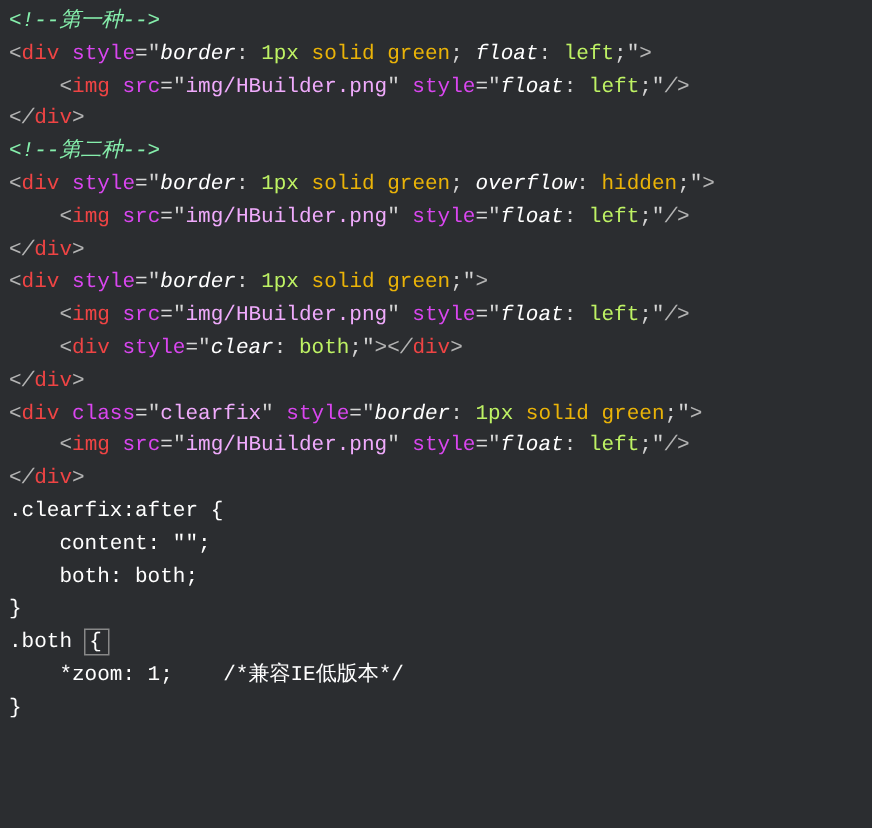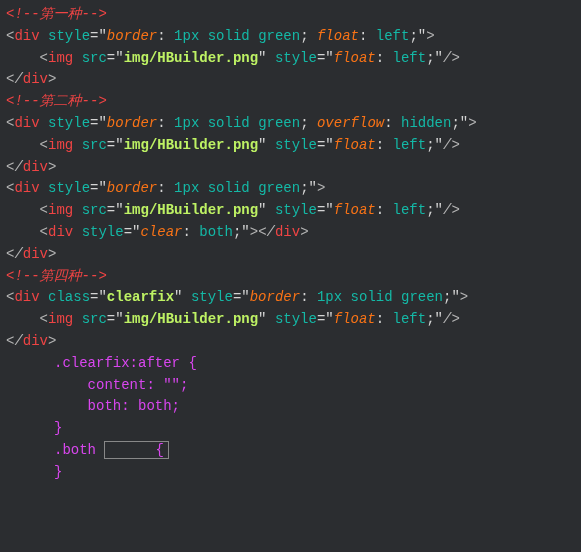--- a/index.html
+++ b/index.html
@@ -9,31 +9,31 @@
     font-size: 14px;
     line-height: 21.8px;
     color: #d4d4d4;
     padding: 4px 6px;
     width: 581px;
     height: 552px;
     overflow: hidden;
     font-style: italic;
   }
   .line { white-space: pre; }
-  .comment { color: #ef4444; }
+  .comment { color: #86efac; }
   .bracket { color: #b4b4b4; }
   .tag { color: #ef4444; font-style: normal; }
-  .attr { color: #14b8a6; font-style: normal; }
+  .attr { color: #d946ef; font-style: normal; }
   .eq { color: #d4d4d4; font-style: normal; }
   .q { color: #d4d4d4; font-style: normal; }
-  .str { color: #bef264; font-style: normal; font-weight: bold; }
-  .prop { color: #f97316; font-family: Liberation Mono, monospace; }
-  .val { color: #14b8a6; font-style: normal; }
-  .kw { color: #14b8a6; font-style: normal; font-family: Liberation Mono, monospace; }
-  .plain { color: #d946ef; font-style: normal; margin-left: 48px; }
+  .str { color: #f0abfc; font-style: normal; }
+  .prop { color: #ffffff; font-family: Liberation Mono, monospace; }
+  .val { color: #bef264; font-style: normal; }
+  .kw { color: #eab308; font-style: normal; font-family: Liberation Mono, monospace; }
+  .plain { color: #ffffff; font-style: normal; }
   .punct { color: #d4d4d4; font-style: normal; }
   .caret-box {
     border: 1px solid #888;
     padding: 0 4px 0 2px;
   }
 </style>
 </head>
 <body>
 
 <div id="code">
@@ -42,23 +42,23 @@
     <div class="line">    <span class="bracket">&lt;</span><span class="tag">img</span> <span class="attr">src</span><span class="eq">=</span><span class="q">"</span><span class="str">img/HBuilder.png</span><span class="q">"</span> <span class="attr">style</span><span class="eq">=</span><span class="q">"</span><span class="prop">float</span><span class="punct">: </span><span class="val">left</span><span class="punct">;</span><span class="q">"</span><span class="bracket">/&gt;</span></div>
     <div class="line"><span class="bracket">&lt;/</span><span class="tag">div</span><span class="bracket">&gt;</span></div>
     <div class="line"><span class="comment">&lt;!--第二种--&gt;</span></div>
     <div class="line"><span class="bracket">&lt;</span><span class="tag">div</span> <span class="attr">style</span><span class="eq">=</span><span class="q">"</span><span class="prop">border</span><span class="punct">: </span><span class="val">1px</span> <span class="kw">solid</span> <span class="kw">green</span><span class="punct">;</span> <span class="prop">overflow</span><span class="punct">: </span><span class="kw">hidden</span><span class="punct">;</span><span class="q">"</span><span class="bracket">&gt;</span></div>
     <div class="line">    <span class="bracket">&lt;</span><span class="tag">img</span> <span class="attr">src</span><span class="eq">=</span><span class="q">"</span><span class="str">img/HBuilder.png</span><span class="q">"</span> <span class="attr">style</span><span class="eq">=</span><span class="q">"</span><span class="prop">float</span><span class="punct">: </span><span class="val">left</span><span class="punct">;</span><span class="q">"</span><span class="bracket">/&gt;</span></div>
     <div class="line"><span class="bracket">&lt;/</span><span class="tag">div</span><span class="bracket">&gt;</span></div>
     <div class="line"><span class="bracket">&lt;</span><span class="tag">div</span> <span class="attr">style</span><span class="eq">=</span><span class="q">"</span><span class="prop">border</span><span class="punct">: </span><span class="val">1px</span> <span class="kw">solid</span> <span class="kw">green</span><span class="punct">;</span><span class="q">"</span><span class="bracket">&gt;</span></div>
     <div class="line">    <span class="bracket">&lt;</span><span class="tag">img</span> <span class="attr">src</span><span class="eq">=</span><span class="q">"</span><span class="str">img/HBuilder.png</span><span class="q">"</span> <span class="attr">style</span><span class="eq">=</span><span class="q">"</span><span class="prop">float</span><span class="punct">: </span><span class="val">left</span><span class="punct">;</span><span class="q">"</span><span class="bracket">/&gt;</span></div>
     <div class="line">    <span class="bracket">&lt;</span><span class="tag">div</span> <span class="attr">style</span><span class="eq">=</span><span class="q">"</span><span class="prop">clear</span><span class="punct">: </span><span class="val">both</span><span class="punct">;</span><span class="q">"</span><span class="bracket">&gt;</span><span class="bracket">&lt;/</span><span class="tag">div</span><span class="bracket">&gt;</span></div>
     <div class="line"><span class="bracket">&lt;/</span><span class="tag">div</span><span class="bracket">&gt;</span></div>
-    <div class="line"><span class="comment">&lt;!--第四种--&gt;</span></div>
     <div class="line"><span class="bracket">&lt;</span><span class="tag">div</span> <span class="attr">class</span><span class="eq">=</span><span class="q">"</span><span class="str">clearfix</span><span class="q">"</span> <span class="attr">style</span><span class="eq">=</span><span class="q">"</span><span class="prop">border</span><span class="punct">: </span><span class="val">1px</span> <span class="kw">solid</span> <span class="kw">green</span><span class="punct">;</span><span class="q">"</span><span class="bracket">&gt;</span></div>
     <div class="line">    <span class="bracket">&lt;</span><span class="tag">img</span> <span class="attr">src</span><span class="eq">=</span><span class="q">"</span><span class="str">img/HBuilder.png</span><span class="q">"</span> <span class="attr">style</span><span class="eq">=</span><span class="q">"</span><span class="prop">float</span><span class="punct">: </span><span class="val">left</span><span class="punct">;</span><span class="q">"</span><span class="bracket">/&gt;</span></div>
     <div class="line"><span class="bracket">&lt;/</span><span class="tag">div</span><span class="bracket">&gt;</span></div>
     <div class="line"><span class="plain">.clearfix:after {</span></div>
     <div class="line"><span class="plain">    content: "";</span></div>
     <div class="line"><span class="plain">    both: both;</span></div>
     <div class="line"><span class="plain">}</span></div>
     <div class="line"><span class="plain">.both </span><span class="caret-box"><span class="plain">{</span></span></div>
+    <div class="line"><span class="plain">    *zoom: 1;    /*兼容IE低版本*/</span></div>
     <div class="line"><span class="plain">}</span></div>
   </div>
 
 </body></html>

